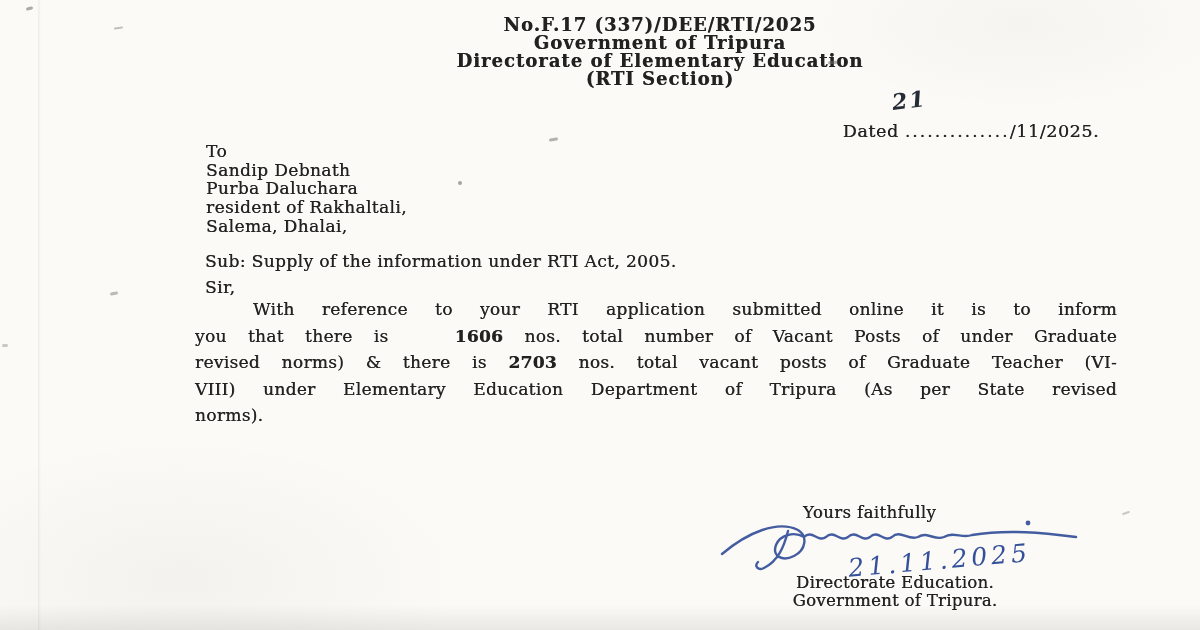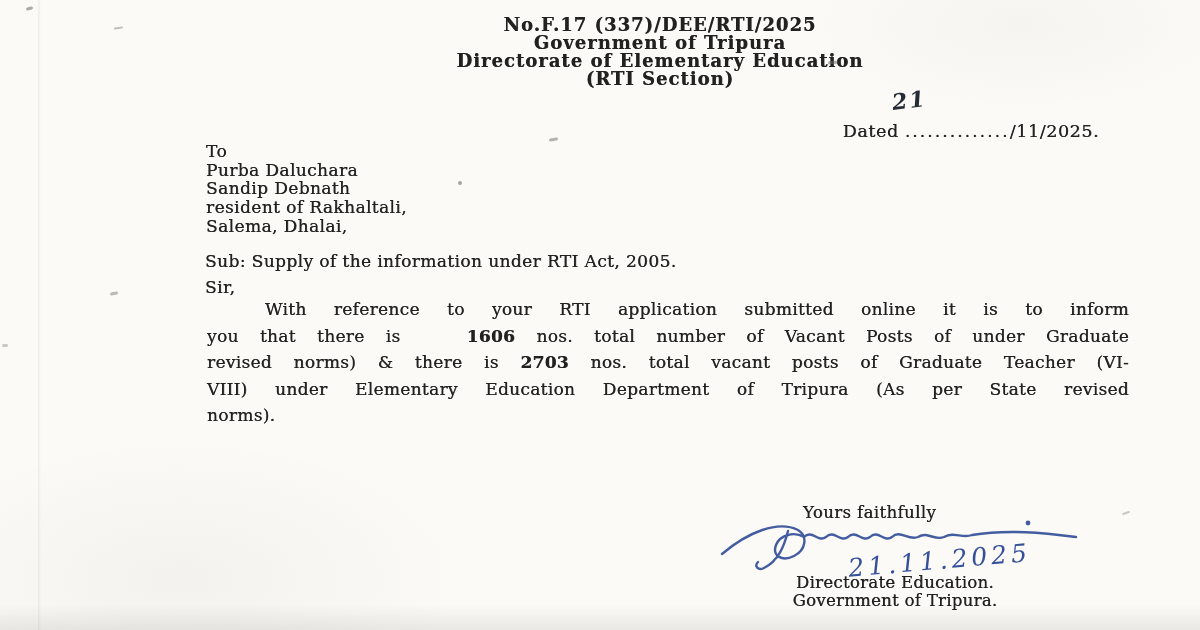--- a/index.html
+++ b/index.html
@@ -29,21 +29,21 @@
   .hand-day{
     position:absolute;left:74px;top:-14px;
     font-style:italic;font-size:22px;font-weight:bold;color:#262c36;
     transform:rotate(-7deg);letter-spacing:2px;text-shadow:none;
   }
 
   .recipient{left:206px;top:142px;font-size:17px;line-height:18.7px;letter-spacing:0.4px;}
   .subject{left:205px;top:251px;font-size:17px;letter-spacing:0.4px;}
   .salutation{left:205px;top:277px;font-size:17px;letter-spacing:0.4px;}
 
-  .bodytext{left:207px;top:296px;width:922px;font-size:17px;letter-spacing:0.3px;}
+  .bodytext{left:195px;top:296px;width:922px;font-size:17px;letter-spacing:0.3px;}
   .bline{height:26.6px;line-height:26.6px;text-align:justify;text-align-last:justify;
     white-space:normal;}
   .bline.first{padding-left:58px;width:864px;}
   .bline.last{text-align:left;text-align-last:left;}
 
   .infoline{left:258px;top:480px;font-size:17px;letter-spacing:0.4px;}
   .valediction{left:803px;top:503px;font-size:16.5px;letter-spacing:0.4px;}
 
   .signature-wrap{left:720px;top:512px;width:372px;height:76px;}
   .signatory{left:740px;top:574px;width:310px;text-align:center;
@@ -66,22 +66,22 @@
     <div class="txt">(RTI Section)</div>
   </div>
 
   <div class="abs dated txt">
     <span>Dated </span><span class="dots">..............</span><span>/11/2025.</span>
     <span class="hand-day">21</span>
   </div>
 
   <div class="abs recipient">
     <div class="txt">To</div>
+    <div class="txt">Sandip Debnath</div>
     <div class="txt">Purba Daluchara</div>
-    <div class="txt">Sandip Debnath</div>
     <div class="txt">resident of Rakhaltali,</div>
     <div class="txt">Salema, Dhalai,</div>
   </div>
 
   <div class="abs subject txt">Sub: Supply of the information under RTI Act, 2005.</div>
 
   <div class="abs salutation txt">Sir,</div>
 
   <div class="abs bodytext">
     <div class="bline first txt"><span>With reference to your RTI application submitted online it is to inform</span></div>

